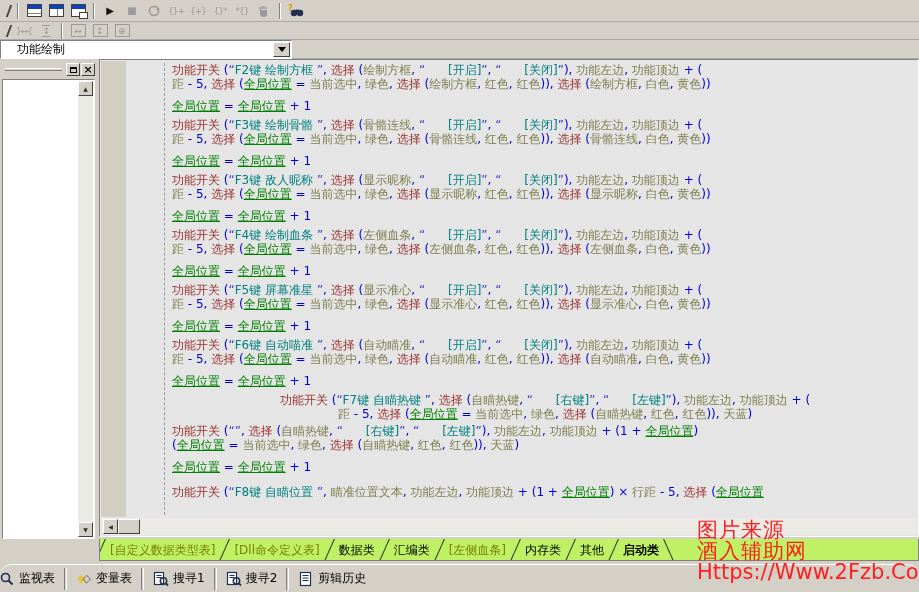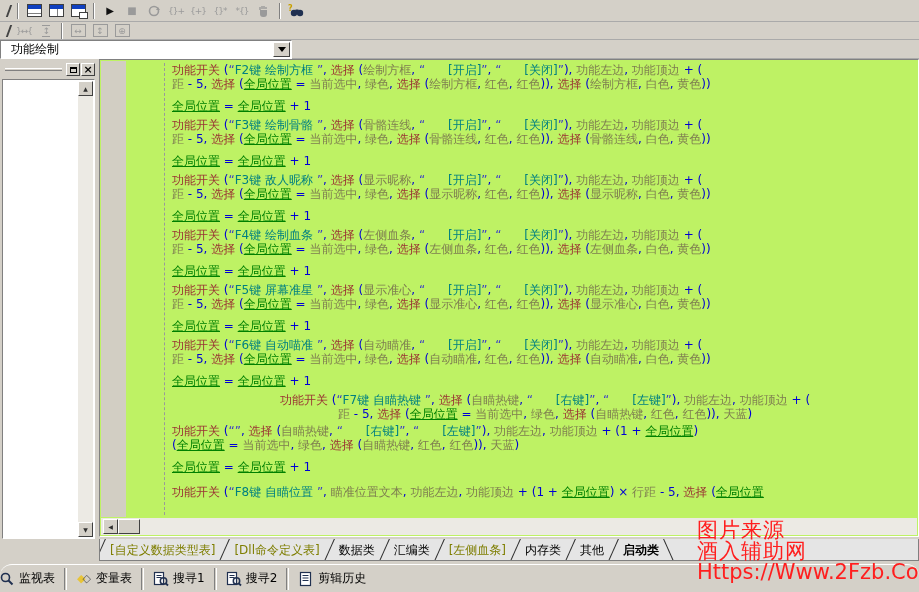--- a/index.html
+++ b/index.html
@@ -28,62 +28,62 @@
   .winico .splitV{position:absolute;top:4px;bottom:0;left:7px;border-left:1px solid #808080;}
   .winico .cas{position:absolute;right:-3px;bottom:-3px;width:9px;height:7px;background:#fff;border:1px solid #404040;}
   .stepTxt{font-size:9px;color:#9a9a9a;letter-spacing:-1px;}
   .boxico{display:inline-flex;align-items:center;justify-content:center;width:15px;height:13px;
     border:1px solid #9a9a9a;color:#9a9a9a;font-size:9px;background:#D4D0C8;}
   .vbar{border-top:1px solid #9a9a9a;border-bottom:1px solid #9a9a9a;padding:0 1px;}
   
   .combo-row{position:absolute;top:40px;left:0;right:0;height:19px;border-bottom:1px solid #aaa;}
   .combobox{position:absolute;left:0;top:0;width:292px;height:19px;background:#fff;
     border:1px solid;border-color:#808080 #fff #fff #808080;display:flex;align-items:center;}
-  .combo-text{flex:1;padding-left:12px;margin-left:-2px;white-space:nowrap;overflow:hidden;}
+  .combo-text{flex:1;padding-left:18px;margin-left:-2px;white-space:nowrap;overflow:hidden;}
   .combo-btn{width:17px;height:15px;margin-right:1px;background:#D4D0C8;
     border:1px solid;border-color:#fff #404040 #404040 #fff;
     display:flex;align-items:center;justify-content:center;}
   .combo-arrow{width:0;height:0;border-left:4px solid transparent;border-right:4px solid transparent;border-top:5px solid #000;}
   
   .left-panel{position:absolute;left:0;top:60px;width:97px;height:479px;}
   .lp-title{position:absolute;left:2px;right:2px;top:2px;height:15px;display:flex;align-items:center;}
   .lp-grip{flex:1;height:3px;margin:0 3px;border-top:1px solid #fff;border-bottom:1px solid #808080;}
   .lp-btn{width:14px;height:13px;margin-left:1px;background:#D4D0C8;
     border:1px solid;border-color:#fff #404040 #404040 #fff;
     display:flex;align-items:center;justify-content:center;font-size:9px;line-height:9px;}
   .maxglyph{width:7px;height:6px;border:1px solid #000;border-top-width:2px;}
   .lp-content{position:absolute;left:2px;right:2px;top:19px;bottom:0;background:#fff;
     border:1px solid;border-color:#808080 #fff #fff #808080;}
   .vscroll{position:absolute;top:1px;bottom:1px;right:1px;width:15px;background:#ECEAE4;
     display:flex;flex-direction:column;justify-content:space-between;}
   .sbtn{width:15px;height:15px;background:#D4D0C8;border:1px solid;border-color:#fff #404040 #404040 #fff;
     display:flex;align-items:center;justify-content:center;font-size:6px;color:#303030;flex:0 0 auto;}
   
-  .editor{position:absolute;left:99px;top:59px;width:820px;height:478px;background:#bef264;
+  .editor{position:absolute;left:99px;top:59px;width:820px;height:478px;background:#e5e5e5;
     border:1px solid;border-color:#808080 #fff #fff #808080;}
   .gutter{position:absolute;left:1px;top:1px;bottom:19px;width:25px;background:#D2CEC3;}
   .indent-guide{position:absolute;left:64px;top:3px;height:452px;border-left:1px dashed #9a9a9a;}
   .code-lines{position:absolute;left:72px;top:3px;right:0;bottom:19px;overflow:hidden;}
   .code-line{height:14px;line-height:14px;white-space:pre;font-size:12px;}
   .line-inc{margin-top:8px;}
   .code-block{margin-bottom:5px;}
   .code-block.b7{margin-bottom:3px;text-align:center;}
   .code-block.b10{margin-top:11px;}
   .tk-f{color:var(--code-fn);}
   .tk-p{color:var(--code-punc);}
   .tk-q{color:var(--code-quote);}
   .tk-s{color:var(--code-str);}
   .tk-v{color:var(--code-var);}
   .tk-g{color:var(--code-gvar);text-decoration:underline;}
   .tk-n{color:var(--code-num);}
   .hscroll{position:absolute;left:1px;right:1px;bottom:1px;height:17px;background:#ECEAE4;
     display:flex;align-items:center;}
   .sthumb{width:22px;height:15px;background:#D4D0C8;border:1px solid;border-color:#fff #404040 #404040 #fff;}
   
-  .tabstrip{position:absolute;left:99px;top:539px;width:820px;height:22px;background:#e5e5e5;
+  .tabstrip{position:absolute;left:99px;top:539px;width:820px;height:22px;background:#bef264;
     border:1px solid #808080;border-top:none;display:flex;align-items:center;overflow:hidden;}
   .tab{padding:0 9px;font-size:12px;line-height:20px;white-space:nowrap;color:#000;}
   .tab.olive{color:var(--tab-olive);}
   .tab.active{font-weight:bold;}
   .tab-slash{width:1px;height:26px;background:#303030;transform:rotate(24deg);flex:0 0 auto;}
   .tab-slash.fwd{transform:rotate(-24deg);}
   
   .bottombar{position:absolute;left:0;right:0;top:564px;height:28px;background:#D4D0C8;
     border-top:1px solid #fff;display:flex;align-items:center;border-radius:12px;}
   .bbtn{display:flex;align-items:center;gap:4px;padding:0 8px;height:24px;white-space:nowrap;}

